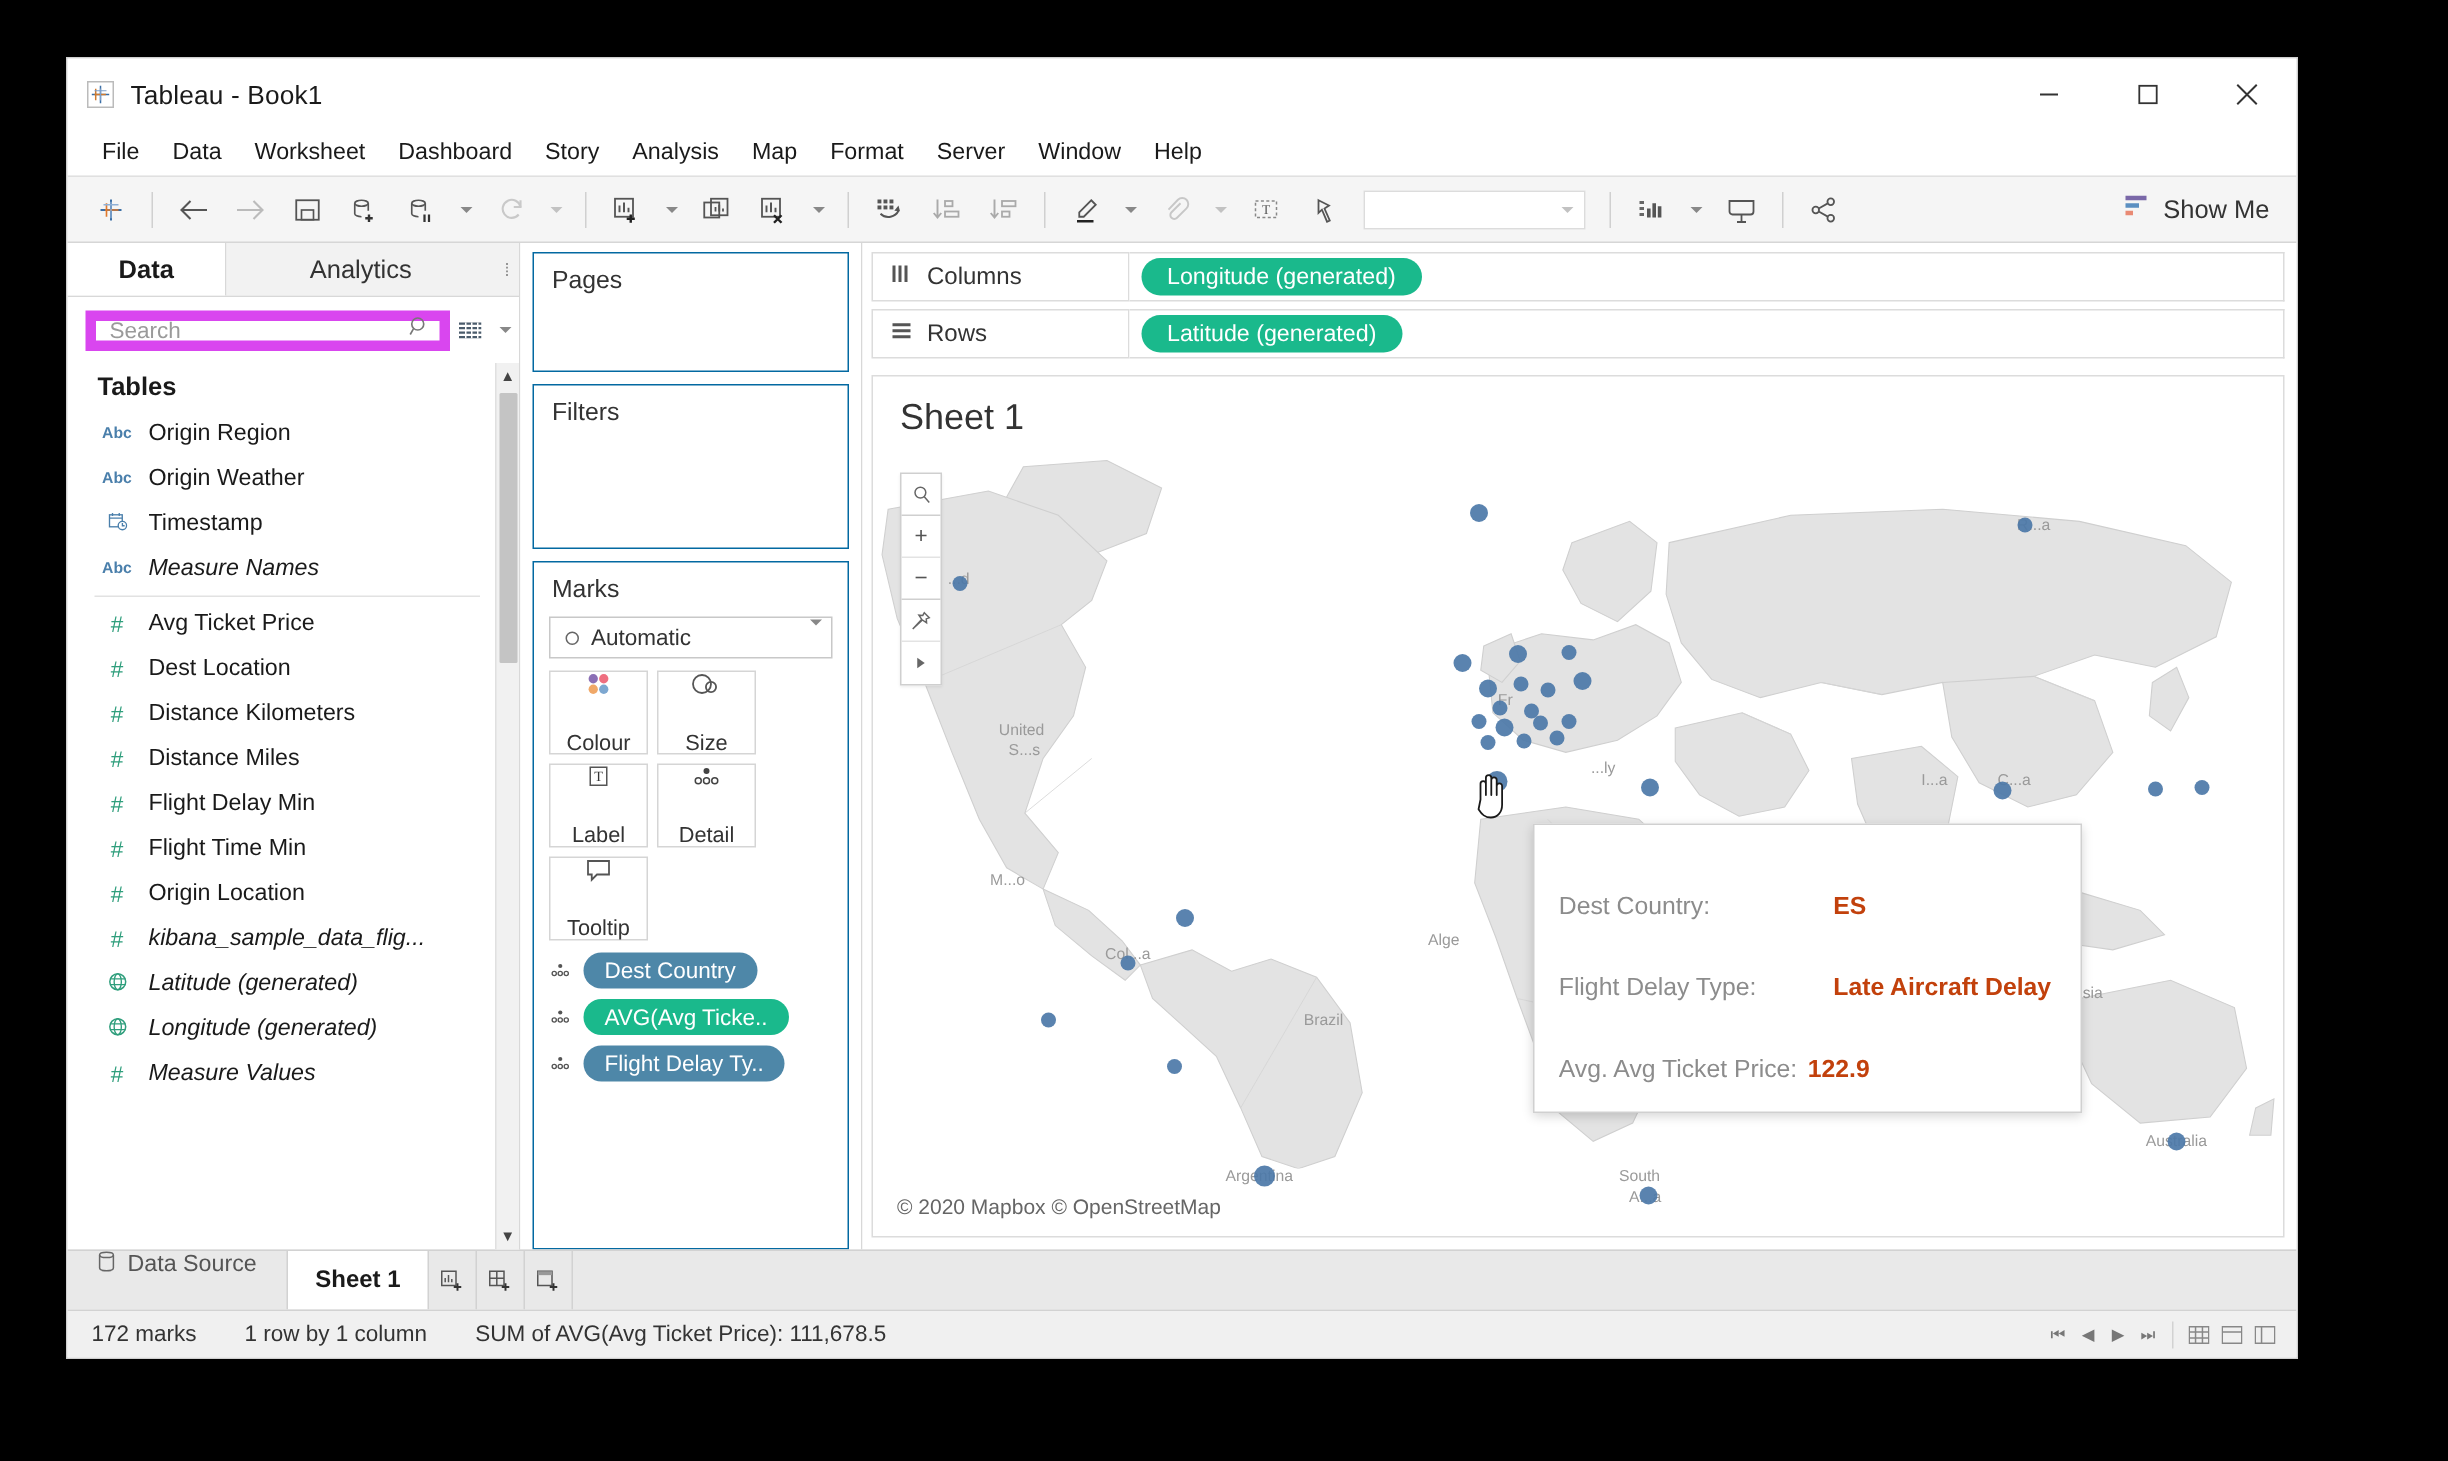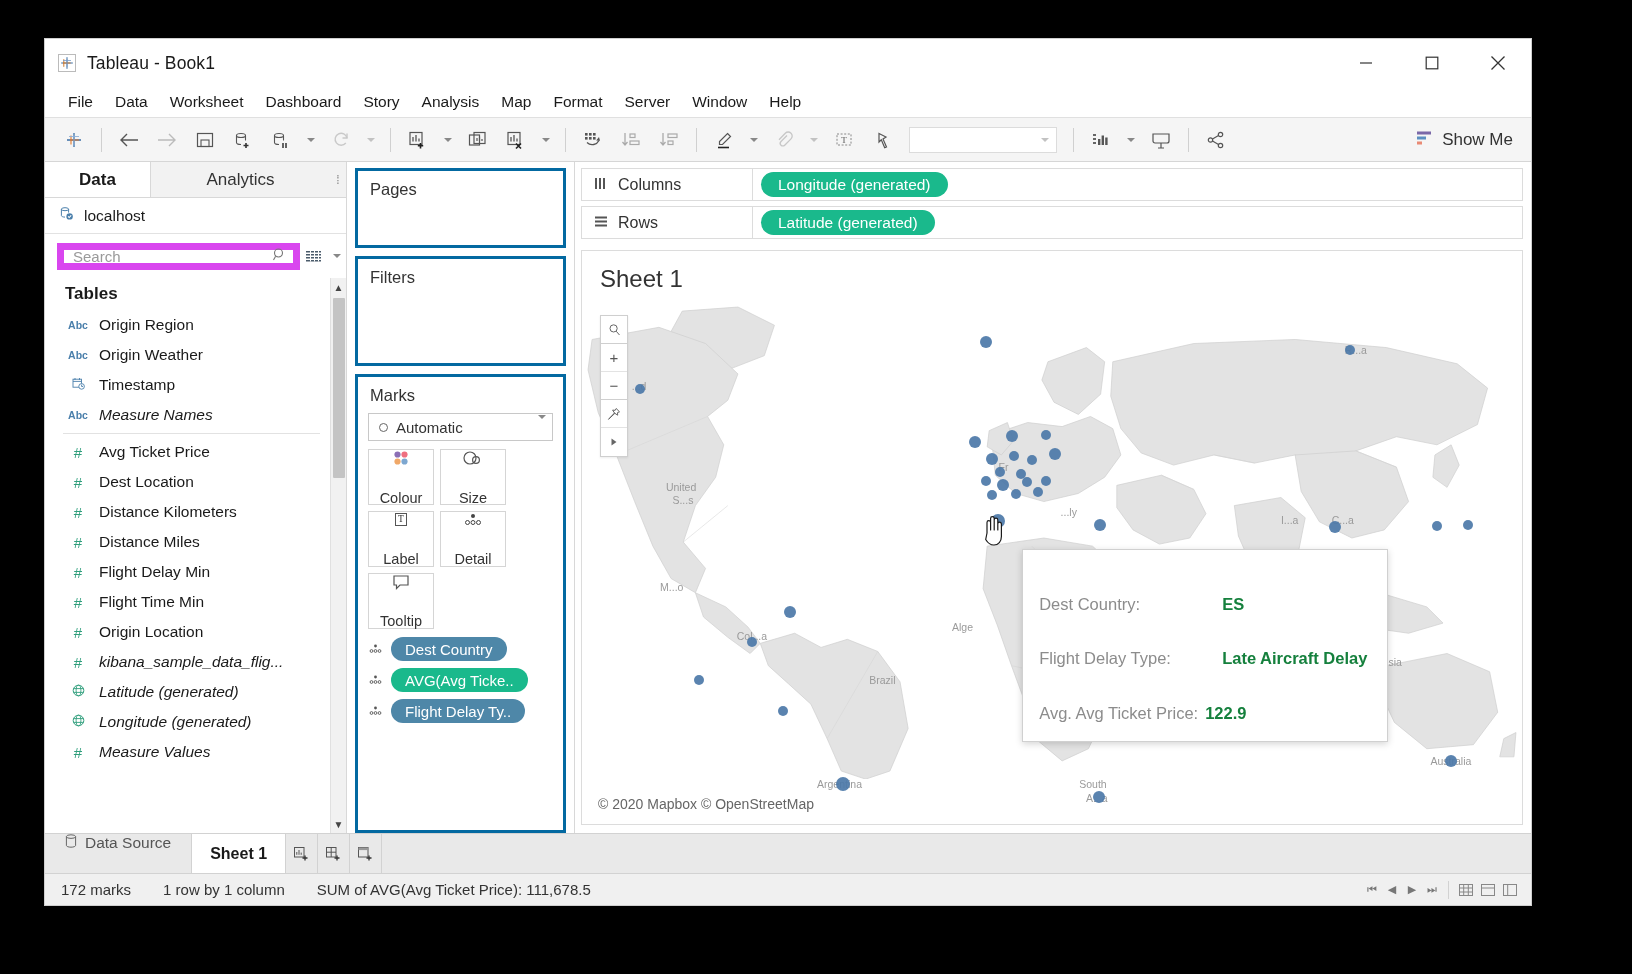--- a/index.html
+++ b/index.html
@@ -149,21 +149,21 @@
 
   
   .center { flex:1; display:flex; min-width:0; background:#fff; }
   .cards {
     width: 228px; flex:0 0 228px;
     background:#fff; border-right:1px solid #d8d8d8;
     padding: 6px 8px 0 8px;
     display:flex; flex-direction:column; gap:8px;
     min-height:0;
   }
-  .card { border:3px solid #0369a1; background:#fff; }
+  .card { border:1px solid #0369a1; background:#fff; }
   .card-hdr { font-size:16.5px; color:#333; padding: 9px 0 8px 12px; }
   .card.pages { height: 80px; }
   .card.filters { height: 110px; }
   .card.marks { flex:1; display:flex; flex-direction:column; min-height:0; }
   .mark-type {
     margin: 0 10px 8px 10px; height:28px;
     border:1px solid #c8c8c8; background:#fff;
     display:flex; align-items:center; padding: 0 6px 0 10px;
     font-size:15px; color:#333;
   }
@@ -251,21 +251,21 @@
     transform: translate(-50%,-50%); white-space:nowrap; z-index:3;
   }
   .tooltip {
     position:absolute; z-index:20;
     background:#fff; border:1px solid #d0d0d0;
     box-shadow: 0 2px 7px rgba(0,0,0,0.17);
     padding: 13px 20px 14px 16px;
   }
   .ttrow { display:flex; align-items:flex-start; font-size:16.5px; line-height:1.62;margin-top:28px; }
   .ttkey { color:#8c8c8c; }
-  .ttval { color:#15803d; font-weight:bold; }
+  .ttval { color:#c2410c; font-weight:bold; }
   .ttrow.wide .ttkey { width:183px; flex:0 0 183px; }
   .ttrow.narrow .ttkey { flex:0 0 auto; padding-right:7px; }
   .cursor-hand { position:absolute; z-index:25; }
 
   
   .sheettabs {
     height: 40px; flex:0 0 40px;
     background:#e9e9e9; border-top:1px solid #d2d2d2;
     display:flex; align-items:stretch;
   }
@@ -550,32 +550,20 @@
     </div>
   </div>
 
   <div class="body">
 
     <div class="left">
       <div class="tabs-row">
         <div class="tab-data">Data</div>
         <div class="tab-analytics">Analytics</div>
         <div class="tab-grip">⁞</div>
-      </div>
-      <div class="ds-row">
-        <span>
-          <svg width="16" height="16" viewBox="0 0 16 16">
-              <ellipse cx="6" cy="3.2" rx="3.6" ry="1.5" fill="none" stroke="#4a7fab" stroke-width="1"></ellipse>
-              <path d="M2.4 3.2v6.4c0 .8 1.6 1.5 3.6 1.5" fill="none" stroke="#4a7fab" stroke-width="1"></path>
-              <path d="M9.6 3.2v3.4" fill="none" stroke="#4a7fab" stroke-width="1"></path>
-              <circle cx="10.6" cy="10.4" r="3.2" fill="#4a7fab"></circle>
-              <path d="M9.1 10.4l1.1 1.1 2-2.2" stroke="#fff" stroke-width="1.1" fill="none"></path>
-            </svg>
-        </span>
-        <span>localhost</span>
       </div>
       <div class="search-row">
         <div class="search-box">
           <input type="text" placeholder="Search" style="">
           <span>
             <svg width="15" height="15" viewBox="0 0 15 15">
                 <circle cx="6.5" cy="6" r="4" fill="none" stroke="#777" stroke-width="1.1"></circle>
                 <path d="M3.6 9.2L1.5 13" stroke="#777" stroke-width="1.1"></path>
               </svg>
           </span>

